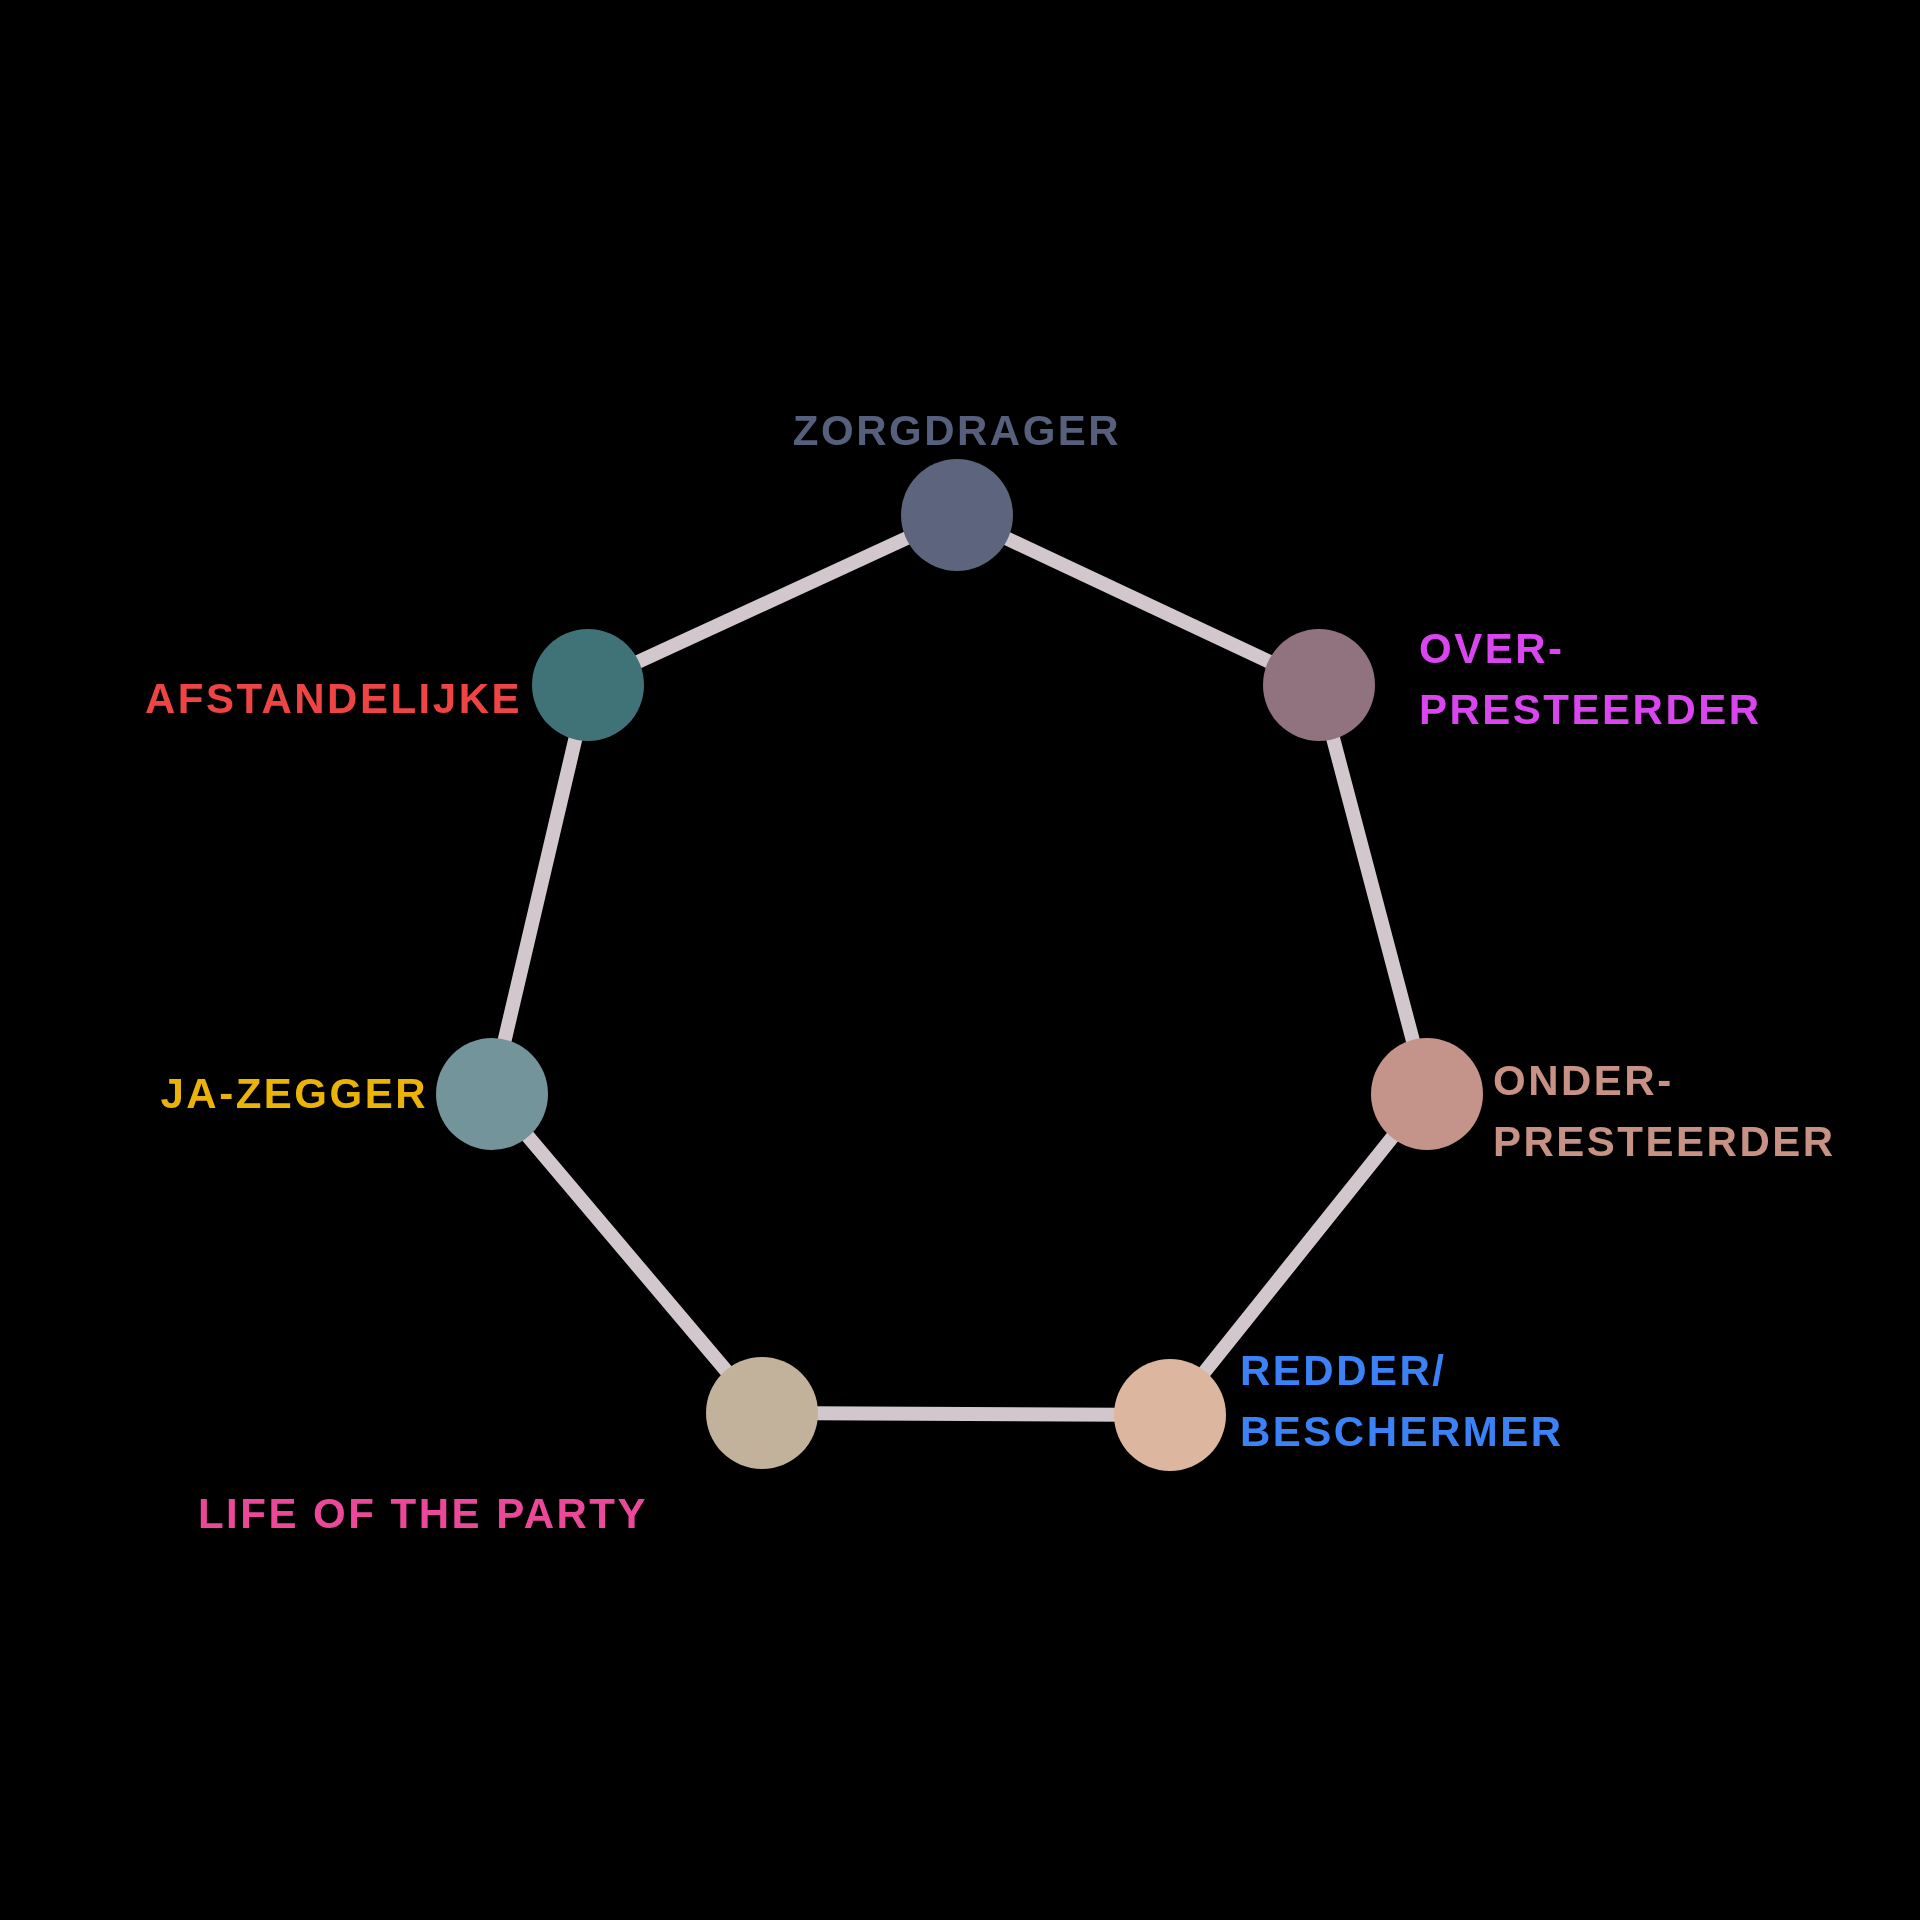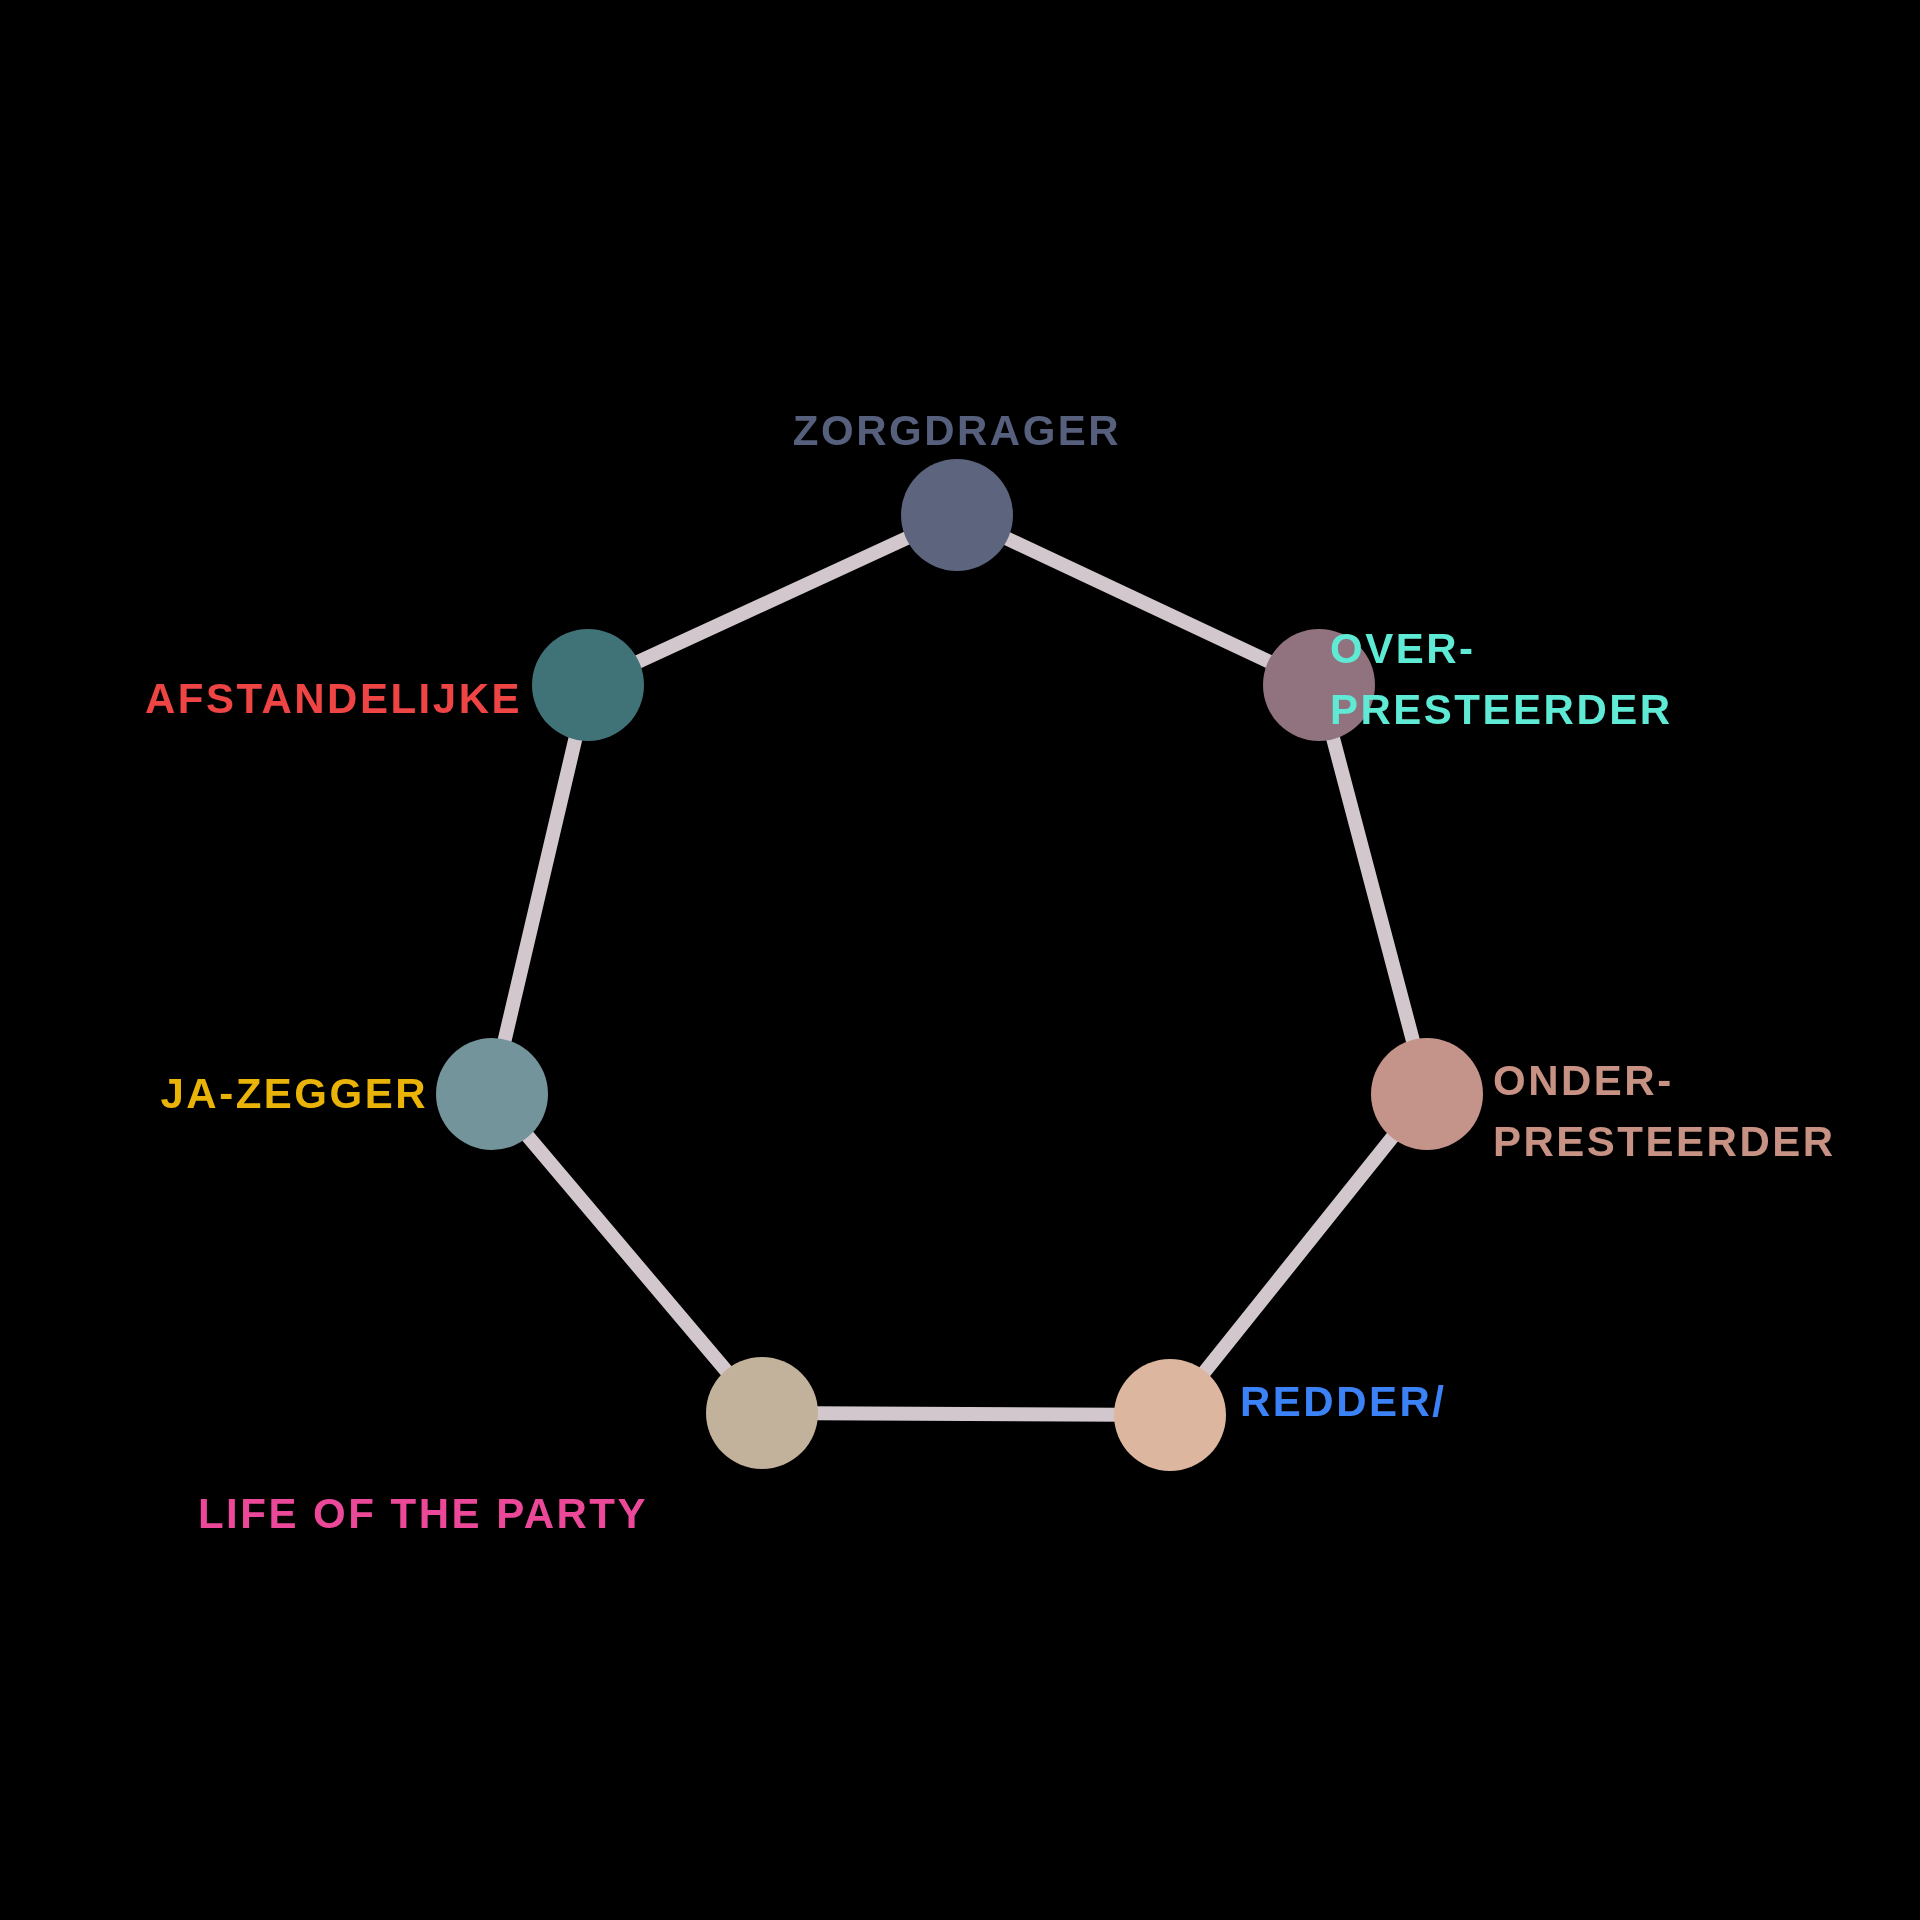--- a/index.html
+++ b/index.html
@@ -53,32 +53,33 @@
 <div id="stage" style="background: rgb(0, 0, 0); width: 1920px; height: 1920px;">
   <svg id="edges-svg" xmlns="http://www.w3.org/2000/svg">
       <polygon points="957,515 1319,685 1427,1094 1170,1415 762,1413 492,1094 588,685" fill="none" stroke="#d1c7cc" stroke-width="14"></polygon>
     </svg>
 
 <div class="node-circle" style="left: 957px; top: 515px; width: 112px; height: 112px; background: rgb(92, 100, 126);"></div>
     <div class="node-label align-center" style="left: 957px; top: 430px; color: rgb(86, 95, 124);">
       <div class="label-line">ZORGDRAGER</div>
     </div>
     <div class="node-circle" style="left: 1319px; top: 685px; width: 112px; height: 112px; background: rgb(144, 115, 127);"></div>
-    <div class="node-label align-left" style="left: 1330px; top: 679px; color: #5eead4;">
+    <div class="node-label align-left" style="left: 1419px; top: 679px; color: #d946ef;">
       <div class="label-line">OVER-</div>
       <div class="label-line">PRESTEERDER</div>
     </div>
     <div class="node-circle" style="left: 1427px; top: 1094px; width: 112px; height: 112px; background: rgb(196, 148, 138);"></div>
     <div class="node-label align-left" style="left: 1493px; top: 1111px; color: rgb(199, 145, 131);">
       <div class="label-line">ONDER-</div>
       <div class="label-line">PRESTEERDER</div>
     </div>
     <div class="node-circle" style="left: 1170px; top: 1415px; width: 112px; height: 112px; background: rgb(220, 182, 158);"></div>
     <div class="node-label align-left" style="left: 1240px; top: 1401px; color: #3b82f6;">
       <div class="label-line">REDDER/</div>
+      <div class="label-line">BESCHERMER</div>
     </div>
     <div class="node-circle" style="left: 762px; top: 1413px; width: 112px; height: 112px; background: rgb(194, 178, 155);"></div>
     <div class="node-label align-right" style="left: 648px; top: 1513px; color: #ec4899;">
       <div class="label-line">LIFE OF THE PARTY</div>
     </div>
     <div class="node-circle" style="left: 492px; top: 1094px; width: 112px; height: 112px; background: rgb(116, 148, 156);"></div>
     <div class="node-label align-right" style="left: 428px; top: 1093px; color: #eab308;">
       <div class="label-line">JA-ZEGGER</div>
     </div>
     <div class="node-circle" style="left: 588px; top: 685px; width: 112px; height: 112px; background: rgb(63, 115, 120);"></div>

